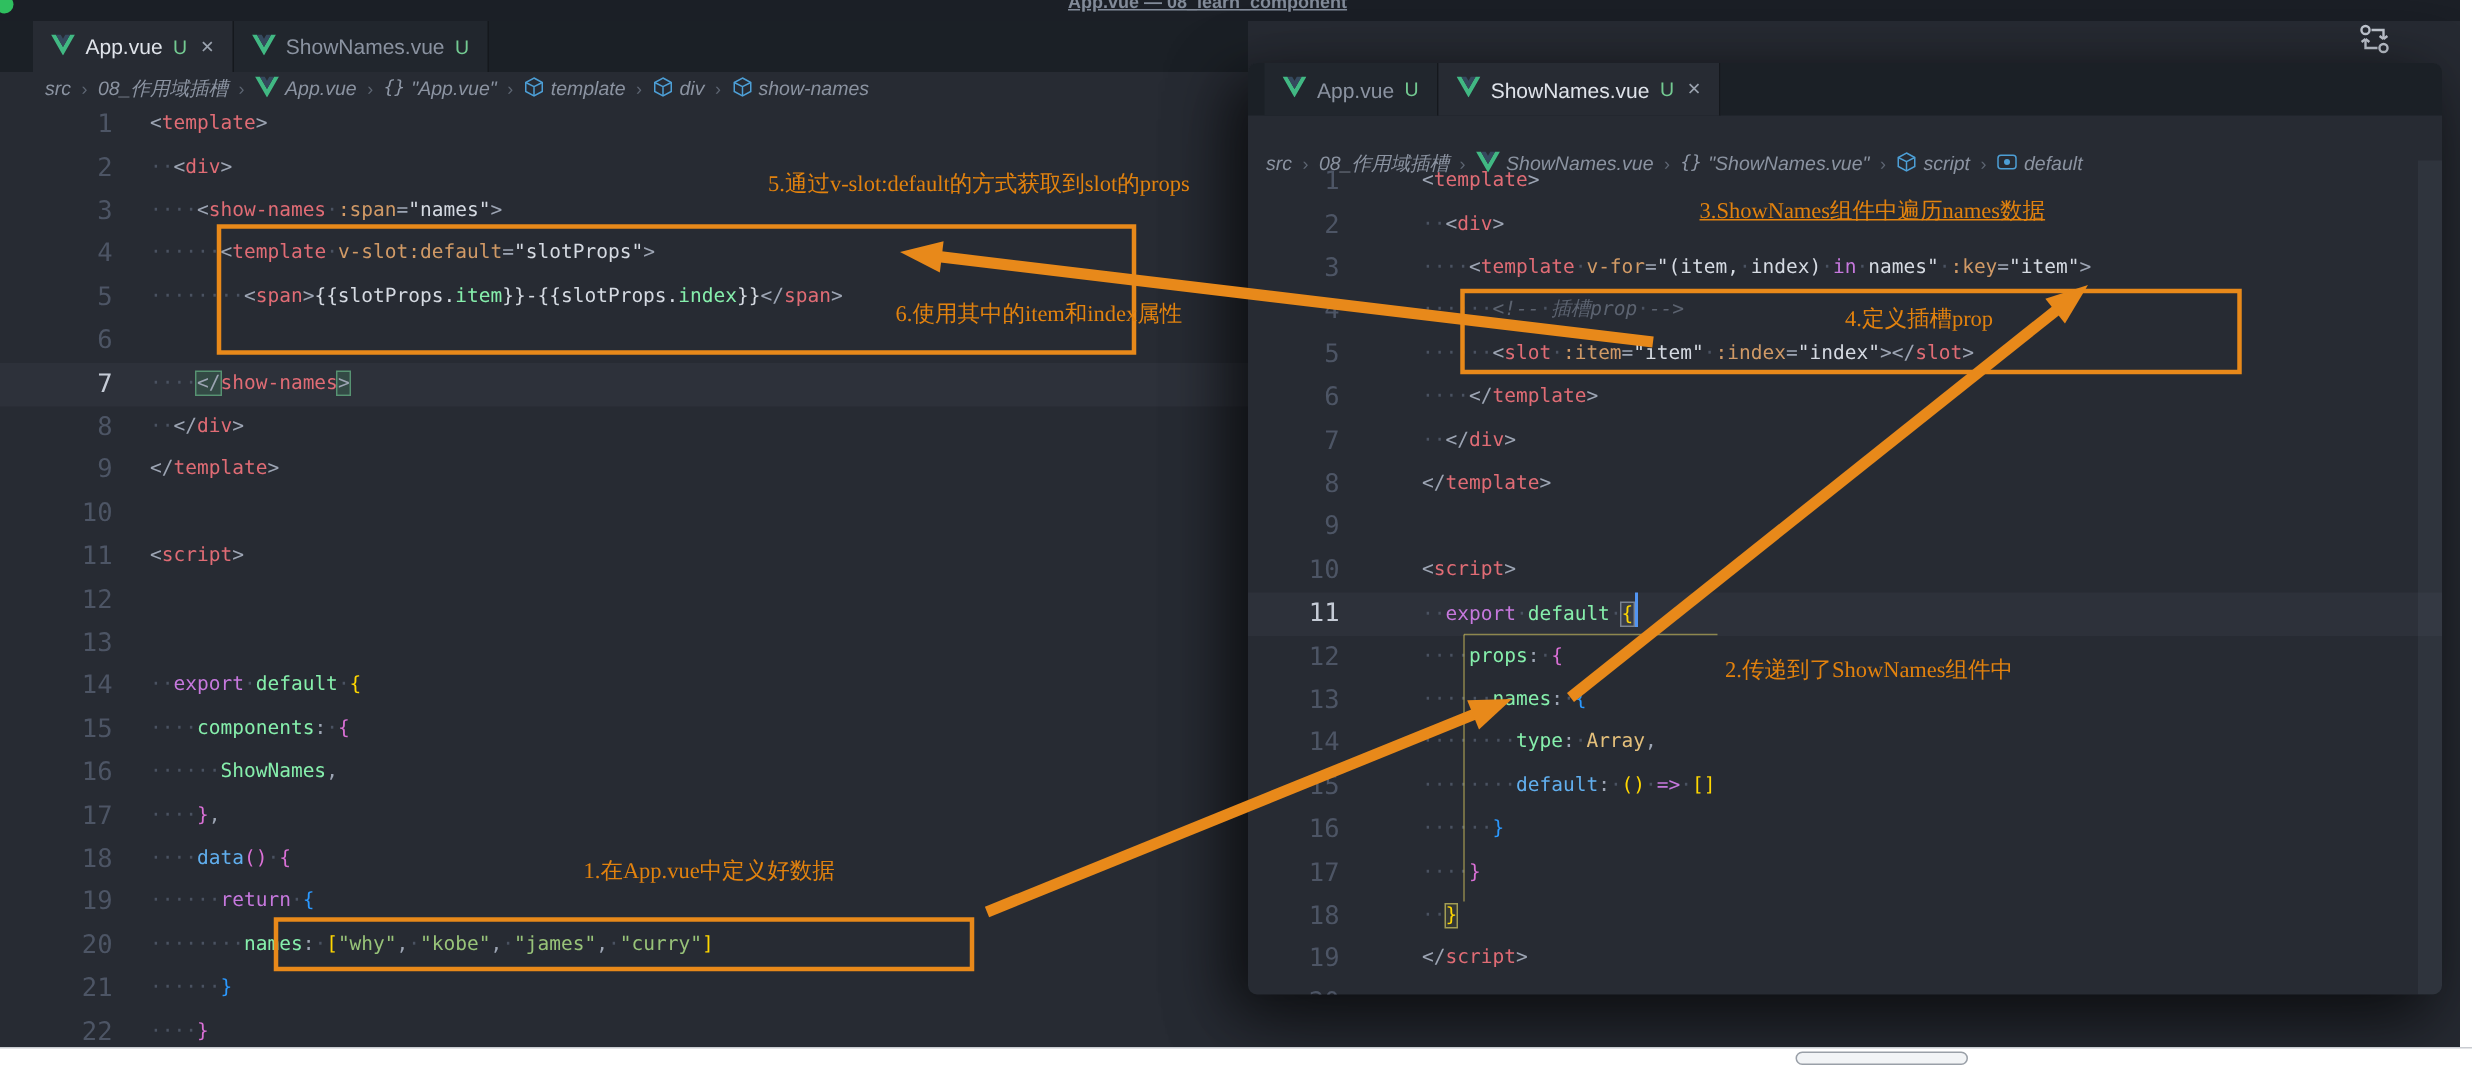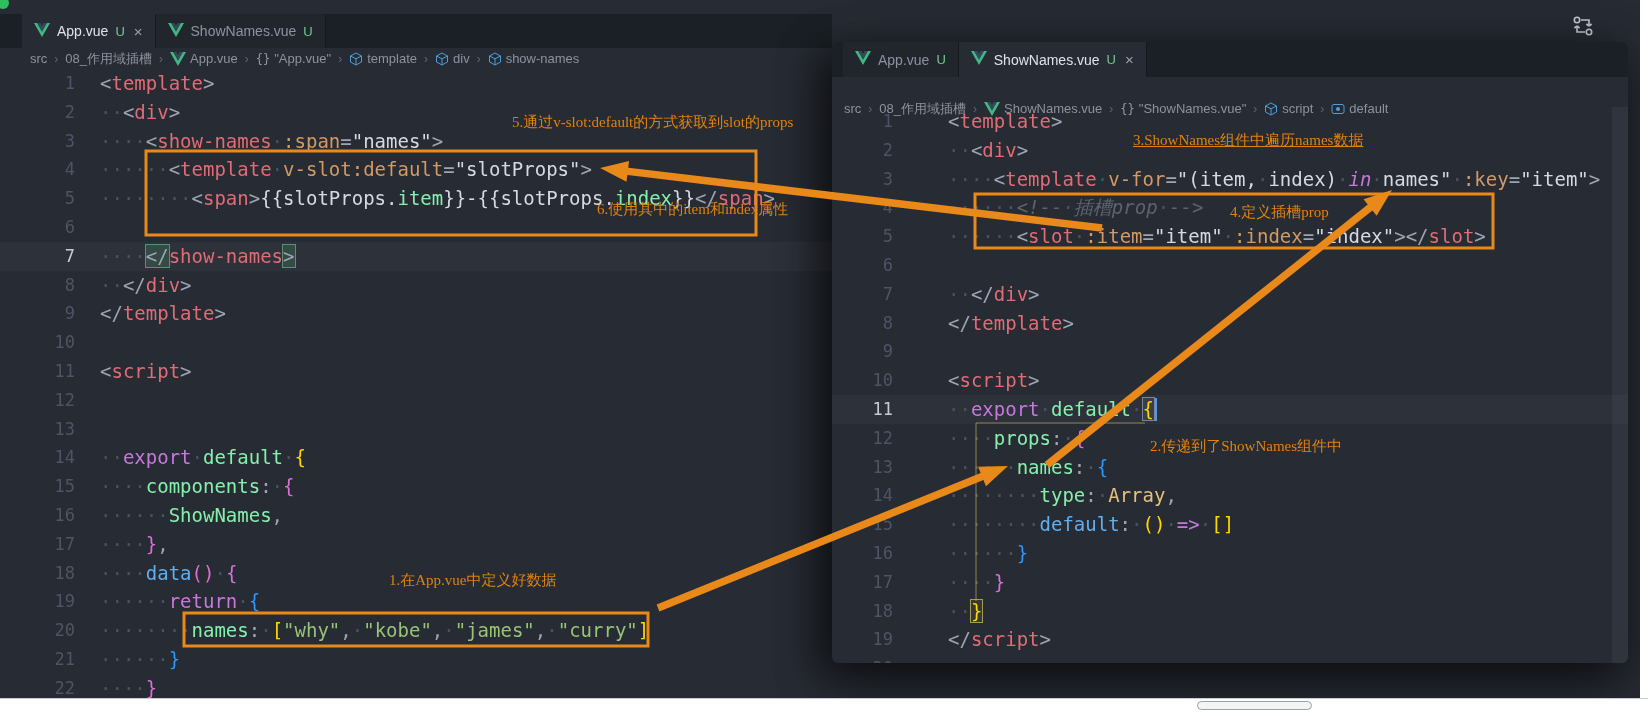--- a/index.html
+++ b/index.html
@@ -20,36 +20,36 @@
   .tab.active{background:#272b33;color:#dfe3ea;}
   .tab .u{color:#73c991;font-size:13px;}
   .tab .x{color:#9aa2ae;font-size:15px;margin-left:2px;}
   .vue{width:16px;height:14px;display:inline-block;}
 
   
   .crumbs{position:absolute;display:flex;align-items:center;gap:7px;font-size:13px;color:#8b93a1;white-space:nowrap;}
   .crumbs .sep{color:#5e6673;font-size:12px;}
   .crumbs .braces{color:#9099a8;font-family:"DejaVu Sans Mono",monospace;font-size:12px;}
   .crumbs svg{display:block;}
-  .crumb{display:flex;align-items:flex-end;gap:4px;}
+  .crumb{display:flex;align-items:flex-start;gap:4px;font-style:italic;}
 
   
   .codearea{position:absolute;}
   .crow{display:flex;height:28.8px;line-height:28.8px;}
   .crow.cur{background:rgba(160,175,205,0.05);}
   .lnum{flex:none;text-align:right;font-family:"DejaVu Sans Mono",monospace;font-size:17px;color:#4d5565;}
   .crow.cur .lnum{color:#c5cbd6;}
-  .ltext{flex:none;font-family:"DejaVu Sans Mono",monospace;font-size:19px;white-space:pre;}
+  .ltext{flex:none;font-family:"DejaVu Sans Mono",monospace;font-size:13px;white-space:pre;}
   .left-code .lnum{width:75px;}
   .left-code .ltext{margin-left:25px;}
   .right-code .lnum{width:61px;}
   .right-code .ltext{margin-left:55px;}
   .ws{color:#4a5261;}
   .tk-p{color:#9da5b4}.tk-t{color:#e06c75}.tk-a{color:#d19a66}.tk-s{color:#98c379}
-  .tk-e{color:#d5dae2}.tk-k{color:#c678dd}.tk-ki{color:#c678dd;font-style:italic}
+  .tk-e{color:#d5dae2}.tk-k{color:#c678dd}.tk-ki{color:#c678dd;}
   .tk-r{color:#86efac}.tk-f{color:#61afef}.tk-c{color:#e5c07b}
   .tk-g1{color:#ffd700}.tk-g2{color:#da70d6}.tk-g3{color:#2b99ff}
   .tk-cm{color:#5c6370;font-style:italic}
   .bm{outline:1px solid rgba(150,160,175,.75);background:rgba(90,100,115,.25);}
   .bm2{outline:1px solid rgba(185,178,90,.85);background:rgba(120,115,60,.18);}
   .bm-g{outline:1px solid rgba(95,165,125,.85);background:rgba(70,140,100,.28);}
   .caret{display:inline-block;width:2px;height:23px;background:#5295f2;vertical-align:-5px;margin-left:1px;}
 
   
   .rpane{position:absolute;left:832px;top:42px;width:796px;height:621px;background:#272b33;
@@ -66,20 +66,23 @@
   
   #ovl{position:absolute;left:0;top:0;width:1648px;height:716px;pointer-events:none;z-index:50;}
   .ann{position:absolute;color:#e2820e;font-family:"Liberation Serif","DejaVu Serif",serif;
        font-size:15px;white-space:nowrap;z-index:60;}
 </style>
 </head>
 <body>
 
 <div id="stage">
   <div class="window">
+    <div class="titlebar">
+      <div class="titletext">App.vue — 08_learn_component</div>
+    </div>
     <div class="trafficdot"></div>
     <div class="cmpicon">
       <svg width="26" height="26" viewBox="0 0 26 26" fill="none" stroke="currentColor" stroke-width="1.6">
         <circle cx="7" cy="7" r="2.7"></circle>
         <circle cx="19" cy="19" r="2.7"></circle>
         <path d="M11 7 H19 V13"></path>
           <path d="M19 13 l-2.6 -2 M19 13 l2.6 -2"></path>
         <path d="M15 19 H7 V13"></path>
           <path d="M7 13 l-2.6 2 M7 13 l2.6 2"></path>
       </svg>
@@ -327,20 +330,21 @@
           <div class="crow">
             <span class="lnum">4</span>
             <span class="ltext"><span class="ws">······</span><span class="tk-cm">&lt;!--</span><span class="ws">·</span><span class="tk-cm">插槽prop</span><span class="ws">·</span><span class="tk-cm">--&gt;</span></span>
           </div>
           <div class="crow">
             <span class="lnum">5</span>
             <span class="ltext"><span class="ws">······</span><span class="tk-p">&lt;</span><span class="tk-t">slot</span><span class="ws">·</span><span class="tk-a">:item</span><span class="tk-p">=</span><span class="tk-e">"item"</span><span class="ws">·</span><span class="tk-a">:index</span><span class="tk-p">=</span><span class="tk-e">"index"</span><span class="tk-p">&gt;&lt;/</span><span class="tk-t">slot</span><span class="tk-p">&gt;</span></span>
           </div>
           <div class="crow">
             <span class="lnum">6</span>
+            <span class="ltext"><span class="ws">····</span><span class="tk-p">&lt;/</span><span class="tk-t">template</span><span class="tk-p">&gt;</span></span>
           </div>
           <div class="crow">
             <span class="lnum">7</span>
             <span class="ltext"><span class="ws">··</span><span class="tk-p">&lt;/</span><span class="tk-t">div</span><span class="tk-p">&gt;</span></span>
           </div>
           <div class="crow">
             <span class="lnum">8</span>
             <span class="ltext"><span class="tk-p">&lt;/</span><span class="tk-t">template</span><span class="tk-p">&gt;</span></span>
           </div>
           <div class="crow">

